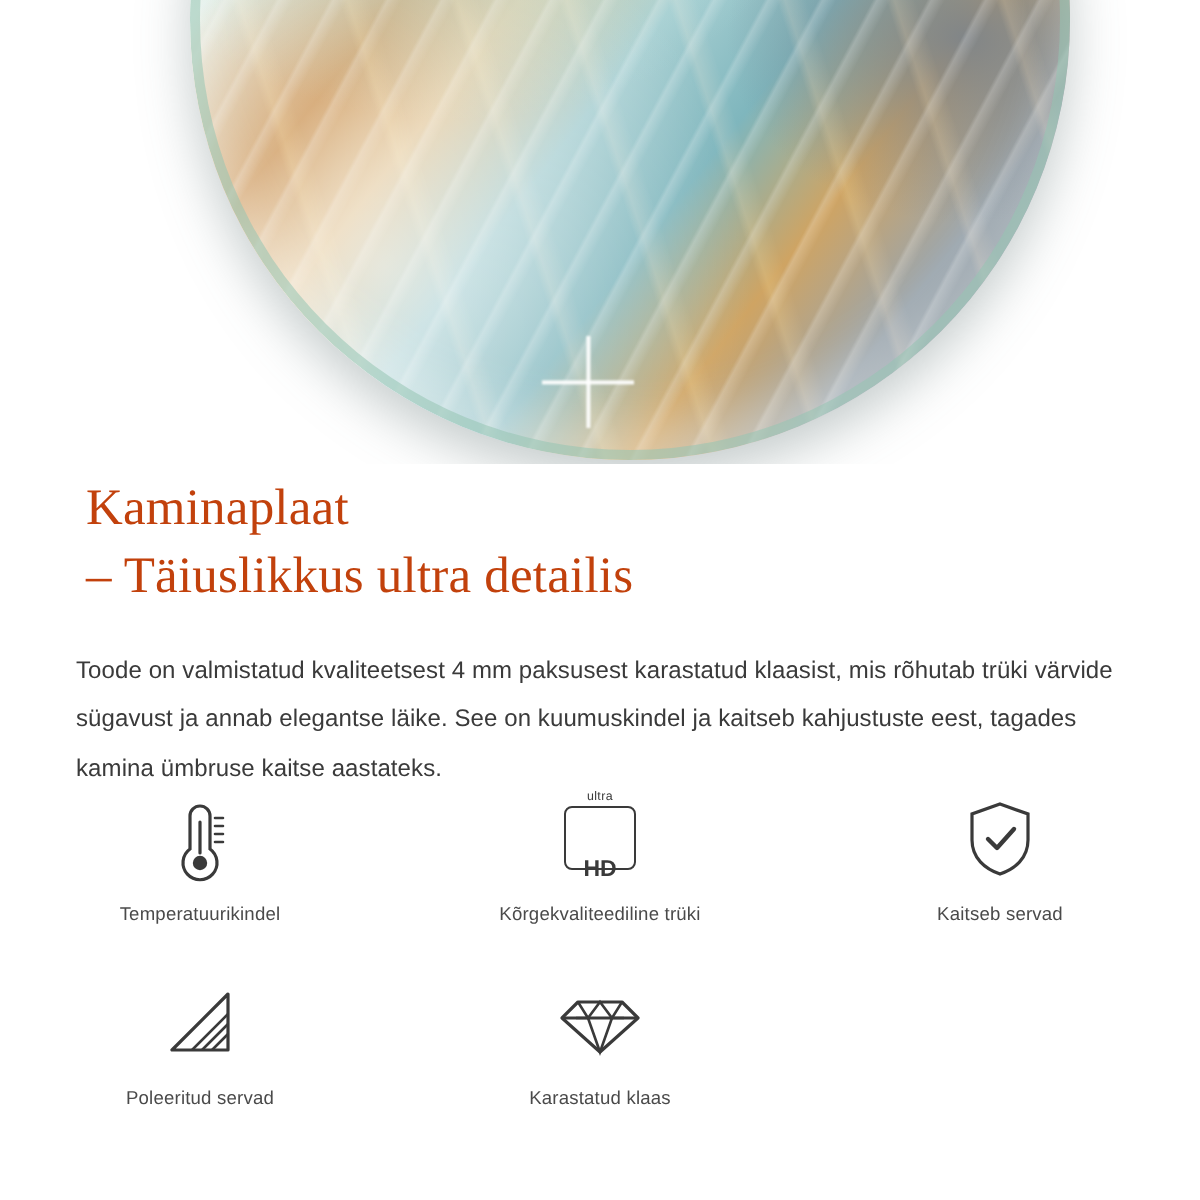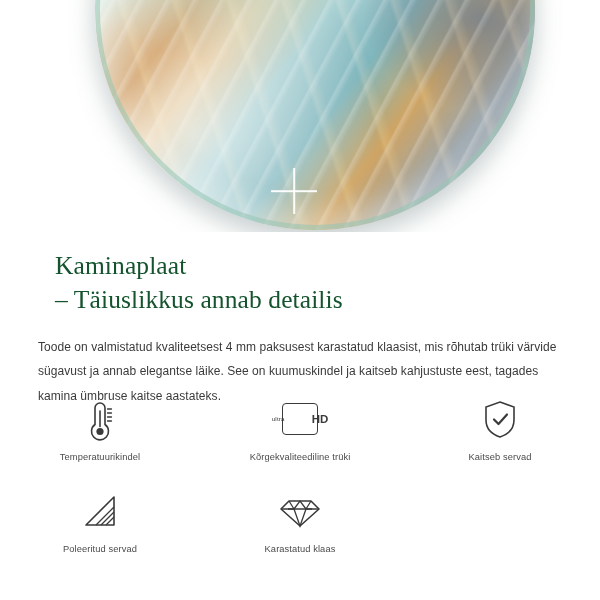--- a/index.html
+++ b/index.html
@@ -95,27 +95,27 @@
   .hero-sparkle::after  { width: 1.6px; height: 46px; }
 
   
   .content {
     position: absolute;
     left: 0;
     top: 232px;
     width: 600px;
   }
   .headline {
-    margin: 17px;
+    margin: 5px;
     padding: 0 38px;
     font-family: "Liberation Serif", serif;
     font-size: 25.5px;
     line-height: 1.33;
     font-weight: 400;
-    color: #14532d;
+    color: #c2410c;
     letter-spacing: 0.1px;
   }
   .headline .l2 { display: block; }
   .body-text {
     margin: 18px 0 0 0;
     padding: 0 38px;
     font-size: 12px;
     line-height: 2.05;
     color: #3a3a3a;
     letter-spacing: 0.05px;
@@ -153,20 +153,21 @@
     letter-spacing: 0.1px;
   }
   svg { display: block; }
 
   .ultrahd {
     width: 34px;
     height: 30px;
     border: 1.6px solid #3a3a3a;
     border-radius: 4px;
     display: flex;
+    flex-direction: column;
     align-items: center;
     justify-content: center;
     line-height: 1;
     gap: 27px;
   }
   .ultrahd .u1 { font-size: 6.2px; letter-spacing: .2px; color: #3a3a3a; }
   .ultrahd .u2 { font-size: 11.5px; font-weight: bold; color: #3a3a3a; margin-top: 1px; }
 </style>
 </head>
 <body>
@@ -177,21 +178,21 @@
     <div class="hero-plate">
       <div class="veins"></div>
       <div class="rim"></div>
     </div>
     <div class="hero-sparkle"></div>
   </div>
 
   <div class="content">
     <h1 class="headline">
       <span class="l1">Kaminaplaat</span>
-      <span class="l2">– Täiuslikkus annab detailis</span>
+      <span class="l2">– Täiuslikkus ultra detailis</span>
     </h1>
     <p class="body-text">Toode on valmistatud kvaliteetsest 4 mm paksusest karastatud klaasist, mis rõhutab trüki värvide sügavust ja annab elegantse läike. See on kuumuskindel ja kaitseb kahjustuste eest, tagades kamina ümbruse kaitse aastateks.</p>
   </div>
 
   <div class="features">
 
     <div class="feature">
       <div class="icon-box">
         <svg width="40" height="44" viewBox="0 0 40 44">
           <path d="M20 6 a5 5 0 0 1 5 5 v16.5 a8.5 8.5 0 1 1 -10 0 V11 a5 5 0 0 1 5 -5 z" fill="none" stroke="#3a3a3a" stroke-width="1.6"></path>

